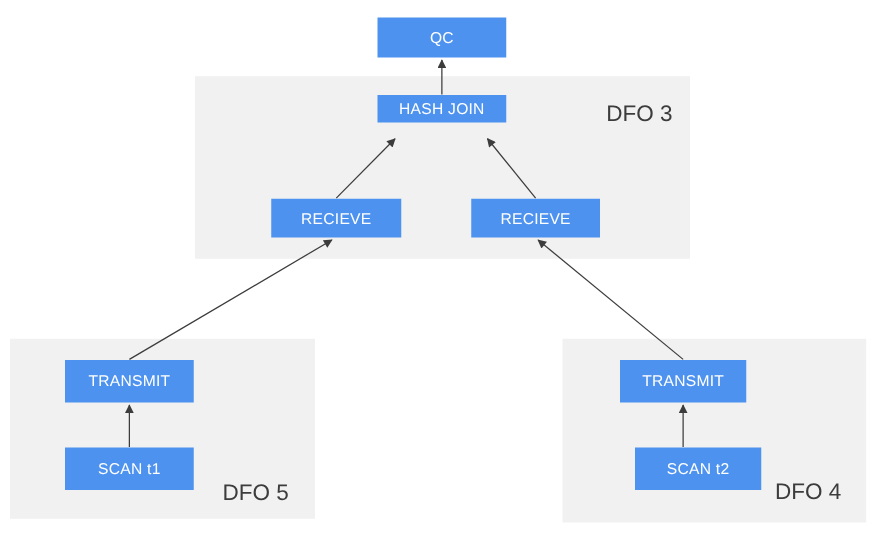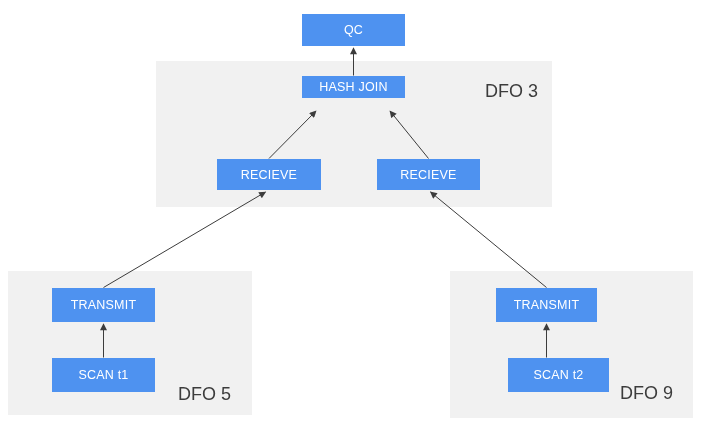--- a/index.html
+++ b/index.html
@@ -78,15 +78,15 @@
   <div class="node" id="n-hash-join">HASH JOIN</div>
   <div class="node" id="n-recieve-left">RECIEVE</div>
   <div class="node" id="n-recieve-right">RECIEVE</div>
   <div class="node" id="n-transmit-left">TRANSMIT</div>
   <div class="node" id="n-scan-t1">SCAN t1</div>
   <div class="node" id="n-transmit-right">TRANSMIT</div>
   <div class="node" id="n-scan-t2">SCAN t2</div>
 
   <div class="glabel" id="l-dfo3">DFO 3</div>
   <div class="glabel" id="l-dfo1">DFO 5</div>
-  <div class="glabel" id="l-dfo2">DFO 9</div>
+  <div class="glabel" id="l-dfo2">DFO 4</div>
 
 </div>
 
 </body></html>

